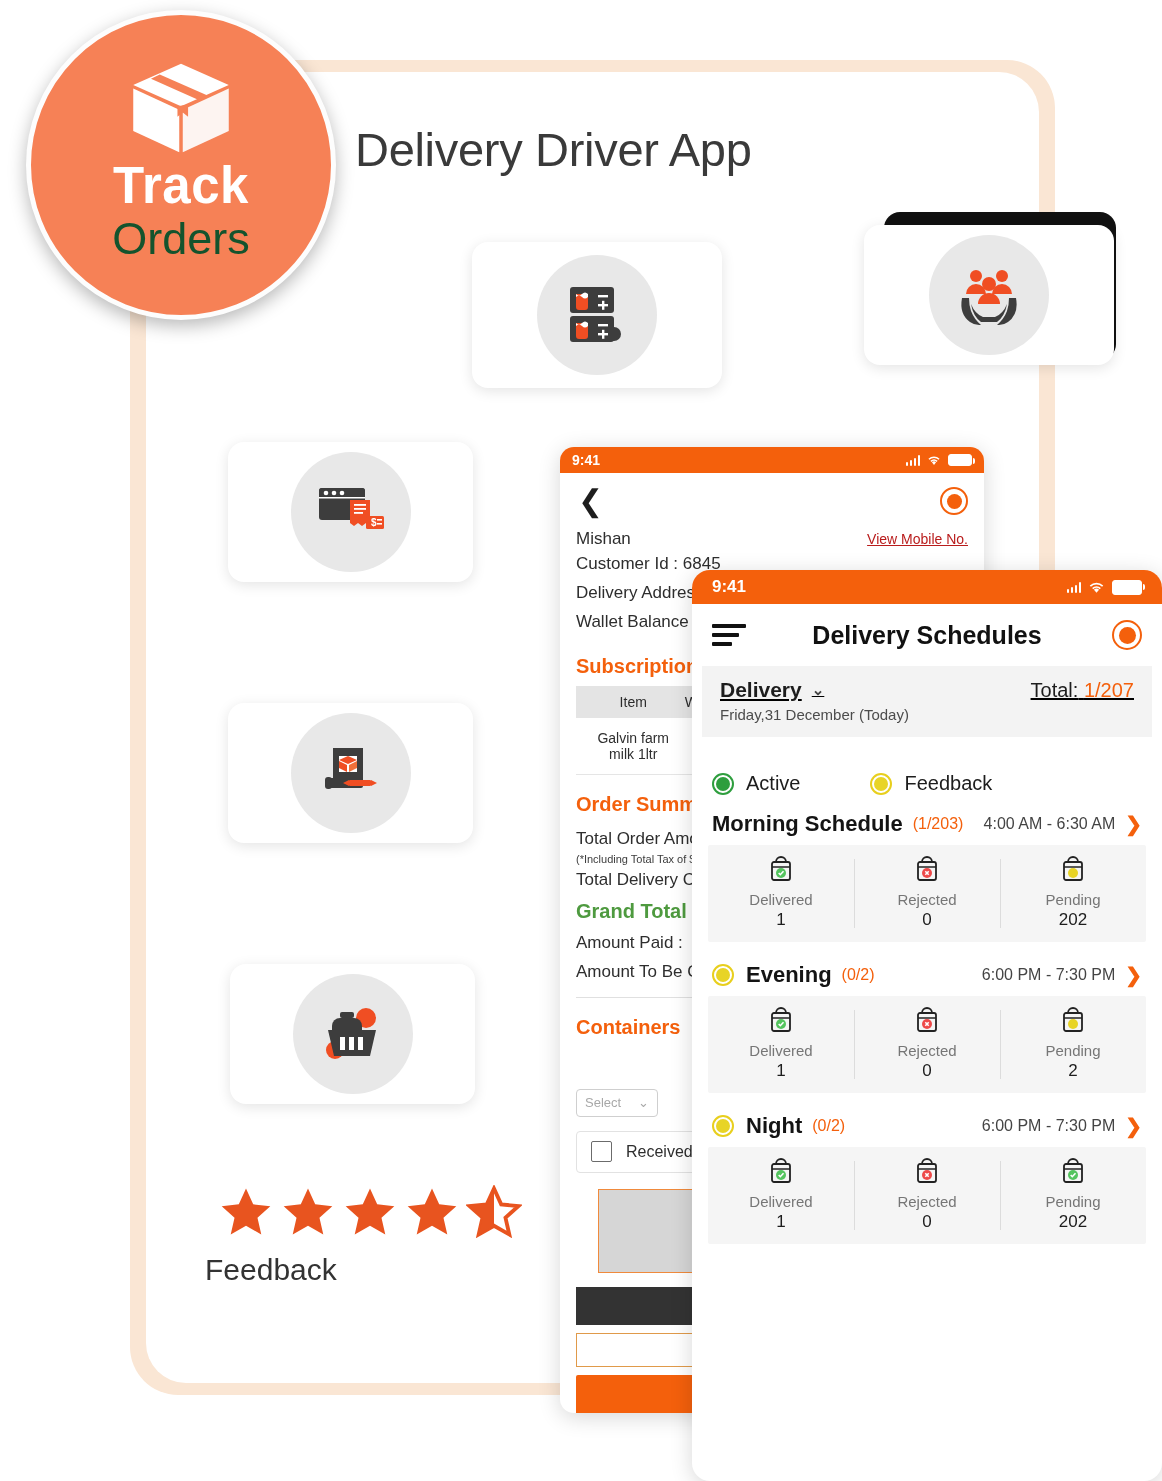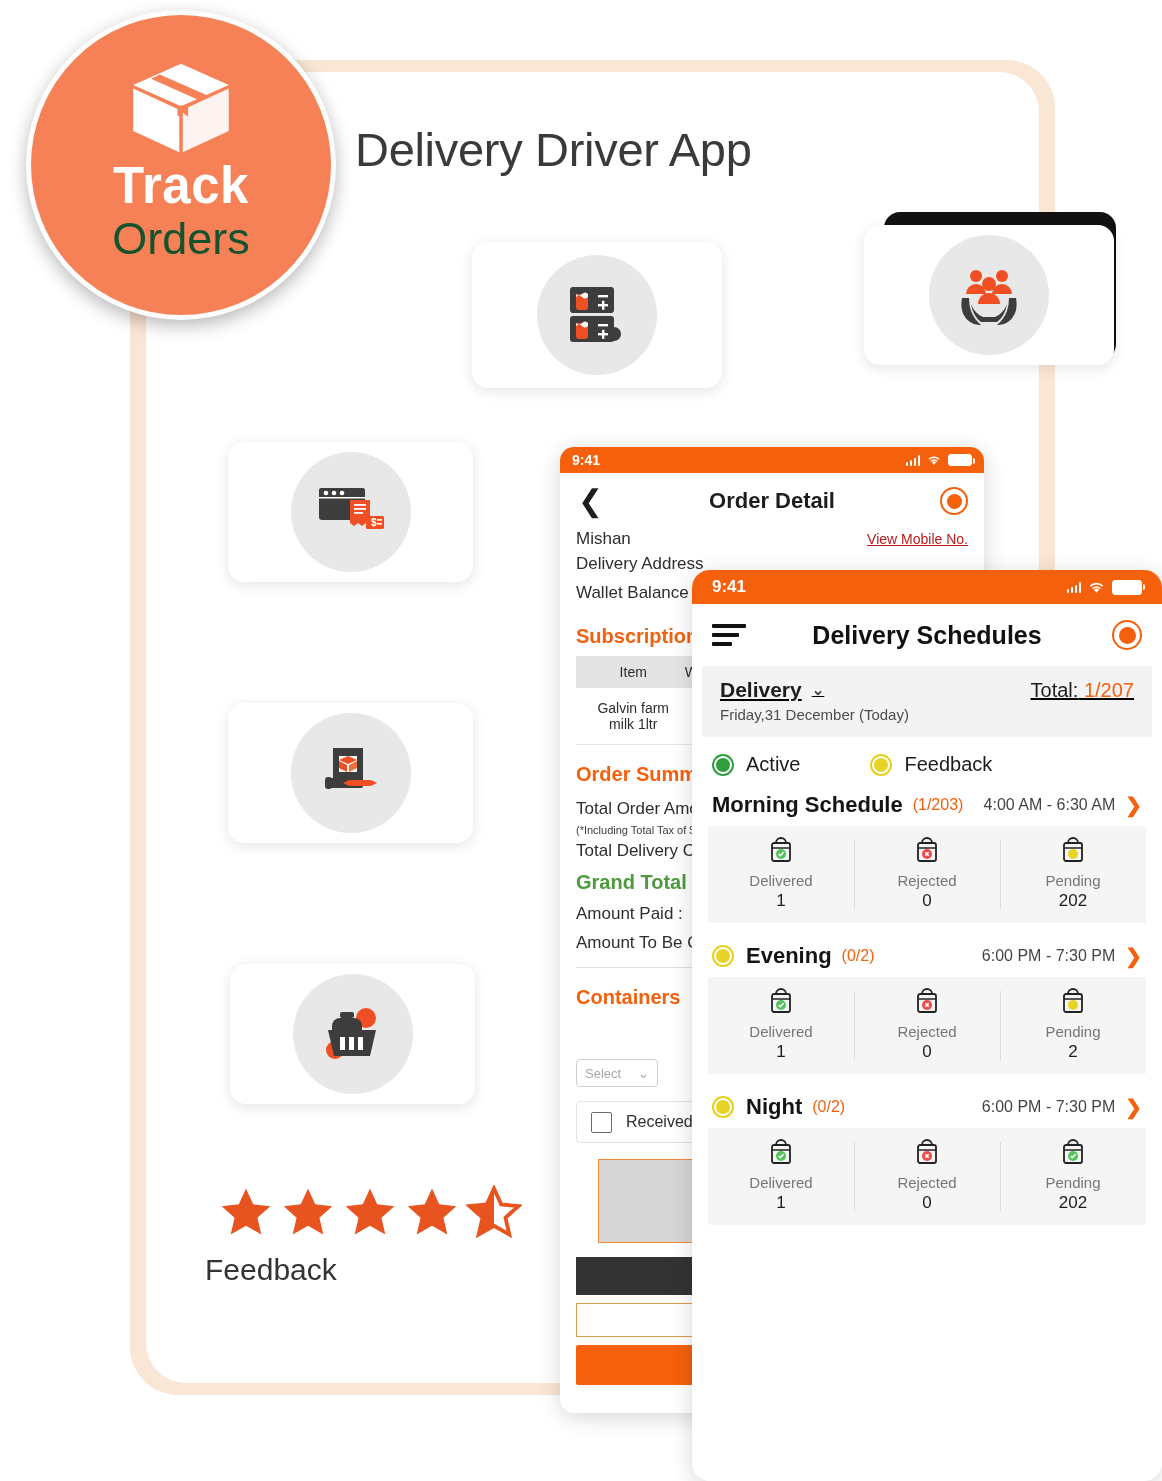--- a/index.html
+++ b/index.html
@@ -287,21 +287,21 @@
   .ds-bar {
     background: #f3f3f3; margin: 0 10px; padding: 12px 18px 14px 18px;
   }
   .ds-bar-top { display: flex; align-items: center; justify-content: space-between; text-decoration: underline; }
   .ds-delivery { font-size: 21px; font-weight: bold; color: #1d1d1d; display: flex; align-items: center; gap: 10px; }
   .chev-down { font-size: 15px; color: #444; font-weight: bold; }
   .ds-total { font-size: 20px; color: #1d1d1d; }
   .ds-total b { color: #f4600c; font-weight: normal; }
   .ds-date { font-size: 15px; color: #4c4c4c; margin-top: 4px; }
   .legend { display: flex; align-items: center; gap: 16px; padding: 16px 20px 10px 20px; }
-  .legend-item { display: flex; align-items: center; gap: 12px; font-size: 20px; color: #1d1d1d; }
+  .legend-item { display: flex; align-items: center; gap: 12px; font-size: 20px; color: #1d1d1d; margin-top: 19px; }
   .dot {
     width: 22px; height: 22px; border-radius: 50%; box-sizing: border-box;
     display:flex; align-items:center; justify-content:center;
   }
   .dot.green { border: 2px solid #2e9e3e; }
   .dot.green::after { content:''; width:14px; height:14px; border-radius:50%; background:#2e9e3e; }
   .dot.yellow { border: 2px solid #e8cf1d; }
   .dot.yellow::after { content:''; width:14px; height:14px; border-radius:50%; background:#e8d426; }
   .legend-gap { width: 38px; }
   .sched-block { padding: 0 16px; }
@@ -475,28 +475,31 @@
         <path d="M8,11 l2.4,-3 a3.6,3.6 0 0 0 -4.8,0 Z" fill="#fff"></path>
         <path d="M2.2,4.6 a8.6,8.6 0 0 1 11.6,0" stroke="#fff" stroke-width="1.6" fill="none"></path>
         <path d="M4.4,7 a5.4,5.4 0 0 1 7.2,0" stroke="#fff" stroke-width="1.6" fill="none"></path>
       </svg>
       <span class="batt"></span>
     </span>
   </div>
 
   <div class="od-nav">
     <span class="od-back">❮</span>
-    <span class="od-title">Order Detail</span>
     <span class="radio-ring"></span>
   </div>
 
   <div class="view-mobile">View Mobile No.</div>
 
   <div class="od-body">
     <div class="od-name">Mishan</div>
+    <div class="od-row">
+      <span>Customer Id :</span>
+      <span>6845</span>
+    </div>
     <div class="od-row">Delivery Address</div>
     <div class="od-row">
       <span>Wallet Balance :</span>
       <span class="money">$</span>
     </div>
 
     <div class="sec-head">Subscription (s)</div>
     <div class="tbl-head">
       <div class="col-item">Item</div>
       <div class="col-wu">Weight Unit</div>

